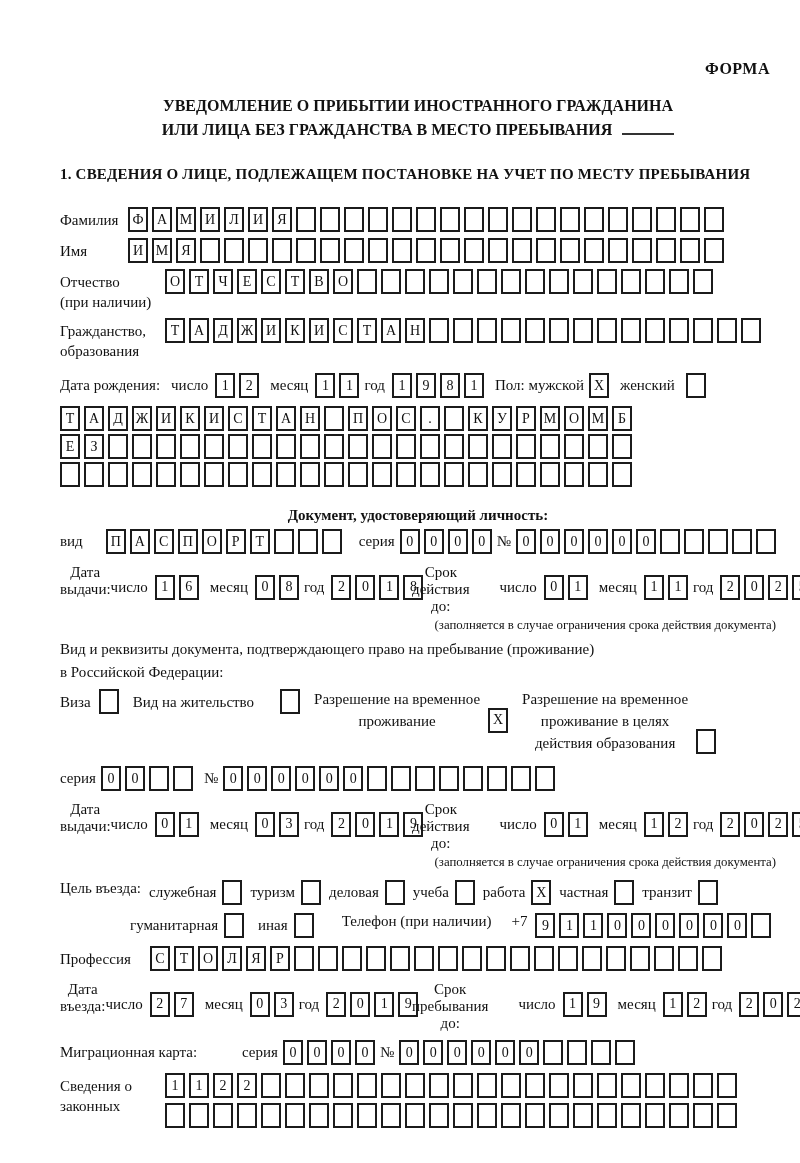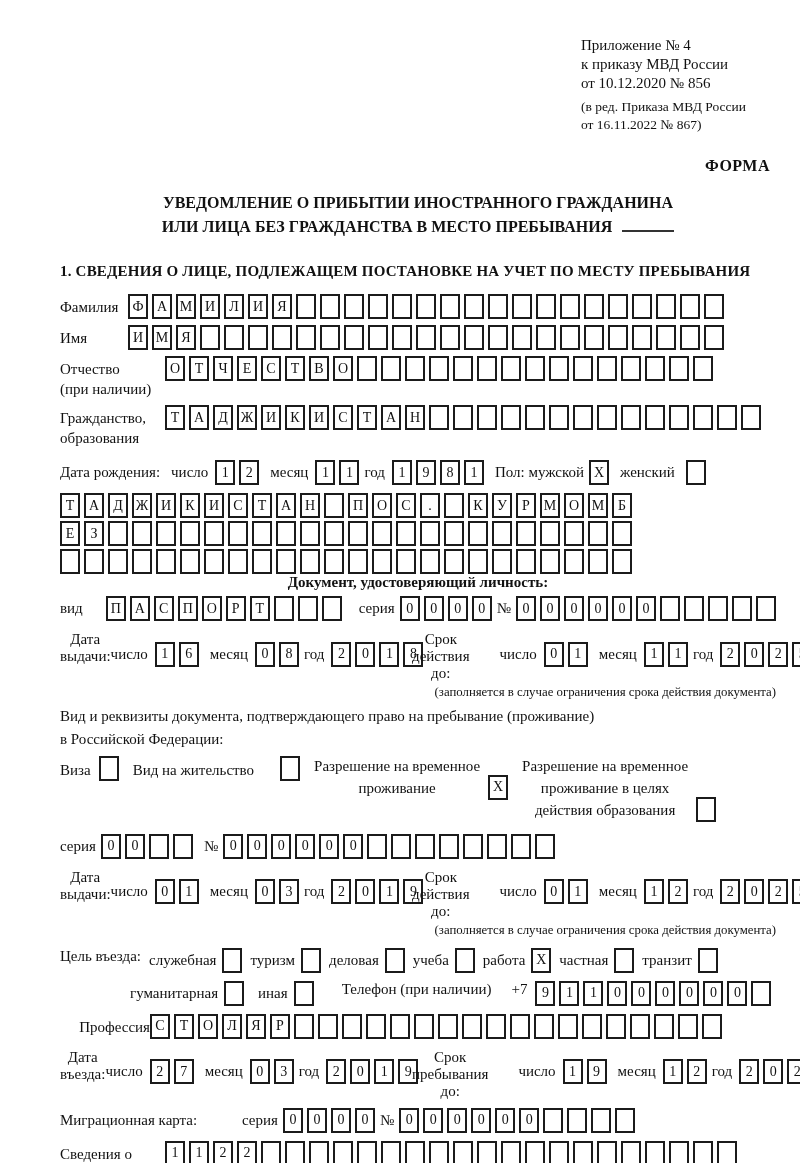--- a/index.html
+++ b/index.html
@@ -31,55 +31,46 @@
   
   .date-row{display:flex;margin-top:2px;}
   .date-col{display:flex;flex-direction:row;}
   .date-col.left{width:352px;}
   .date-col.right{flex:1;}
   .date-head{text-align:center;margin-top:8px;font-size:15px;}
   .dline{display:flex;align-items:center;gap:5px;margin-top:3px;white-space:nowrap;}
   .dlabel{margin-right:2px;}
   .note{font-size:12.8px;text-align:right;margin-top:3px;}
   .gap6{margin-left:6px;} .gap12{margin-left:12px;} .gap20{margin-left:20px;}
-  .center-head{font-weight:bold;text-align:center;margin-top:0;font-size:15px;}
+  .center-head{font-weight:bold;text-align:center;margin-top:20px;font-size:15px;}
   
   .permits{display:flex;align-items:flex-start;margin-top:8px;gap:14px;}
   .permit-item{display:flex;align-items:flex-end;gap:8px;}
   .permit-label{text-align:center;line-height:1.45;}
   
   .purpose{display:flex;align-items:flex-start;gap:8px;margin-top:10px;white-space:nowrap;}
   .purpose .pi{display:flex;align-items:center;gap:6px;}
 </style>
 </head>
 <body>
 
 <div class="page">
 
-  <div class="hdr">
-    <div>Приложение № 4</div>
-    <div>к приказу МВД России</div>
-    <div>от 10.12.2020 № 856</div>
-    <div class="sub">
-      <div>(в ред. Приказа МВД России</div>
-      <div>от 16.11.2022 № 867)</div>
-    </div>
-  </div>
   <div class="forma">ФОРМА</div>
 
   <div class="title">
     <div>УВЕДОМЛЕНИЕ О ПРИБЫТИИ ИНОСТРАННОГО ГРАЖДАНИНА</div>
     <div>
       <span>ИЛИ ЛИЦА БЕЗ ГРАЖДАНСТВА В МЕСТО ПРЕБЫВАНИЯ</span><span class="title-blank"></span>
     </div>
   </div>
 
   <div class="sec">1. СВЕДЕНИЯ О ЛИЦЕ, ПОДЛЕЖАЩЕМ ПОСТАНОВКЕ НА УЧЕТ ПО МЕСТУ ПРЕБЫВАНИЯ</div>
 
-  <div class="frow" style="margin-top:14px;">
+  <div class="frow" style="margin-top:24px;">
     <span class="flabel w68">Фамилия</span>
     <span class="cells">
         <span class="cell">Ф</span>
         <span class="cell">А</span>
         <span class="cell">М</span>
         <span class="cell">И</span>
         <span class="cell">Л</span>
         <span class="cell">И</span>
         <span class="cell">Я</span>
         <span class="cell"></span>
@@ -550,21 +541,21 @@
         <span class="cell">0</span>
         <span class="cell">0</span>
         <span class="cell">0</span>
         <span class="cell">0</span>
         <span class="cell">0</span>
         <span class="cell"></span>
       </span>
   </div>
 
   <div class="frow" style="margin-top:8px;">
-    <span class="flabel" style="width:90px;text-align:right;">Профессия</span>
+    <span class="flabel" style="width:90px;">Профессия</span>
     <span class="cells">
         <span class="cell">С</span>
         <span class="cell">Т</span>
         <span class="cell">О</span>
         <span class="cell">Л</span>
         <span class="cell">Я</span>
         <span class="cell">Р</span>
         <span class="cell"></span>
         <span class="cell"></span>
         <span class="cell"></span>

